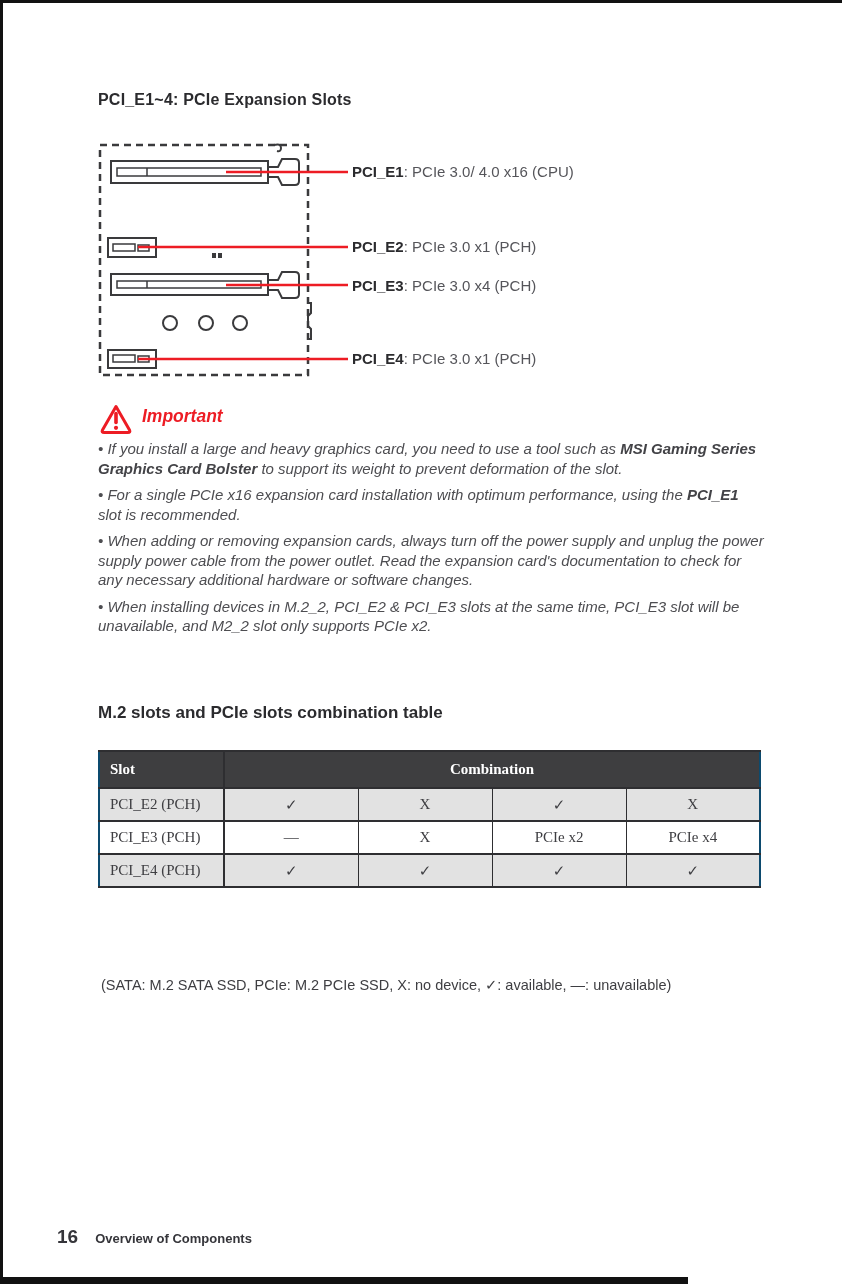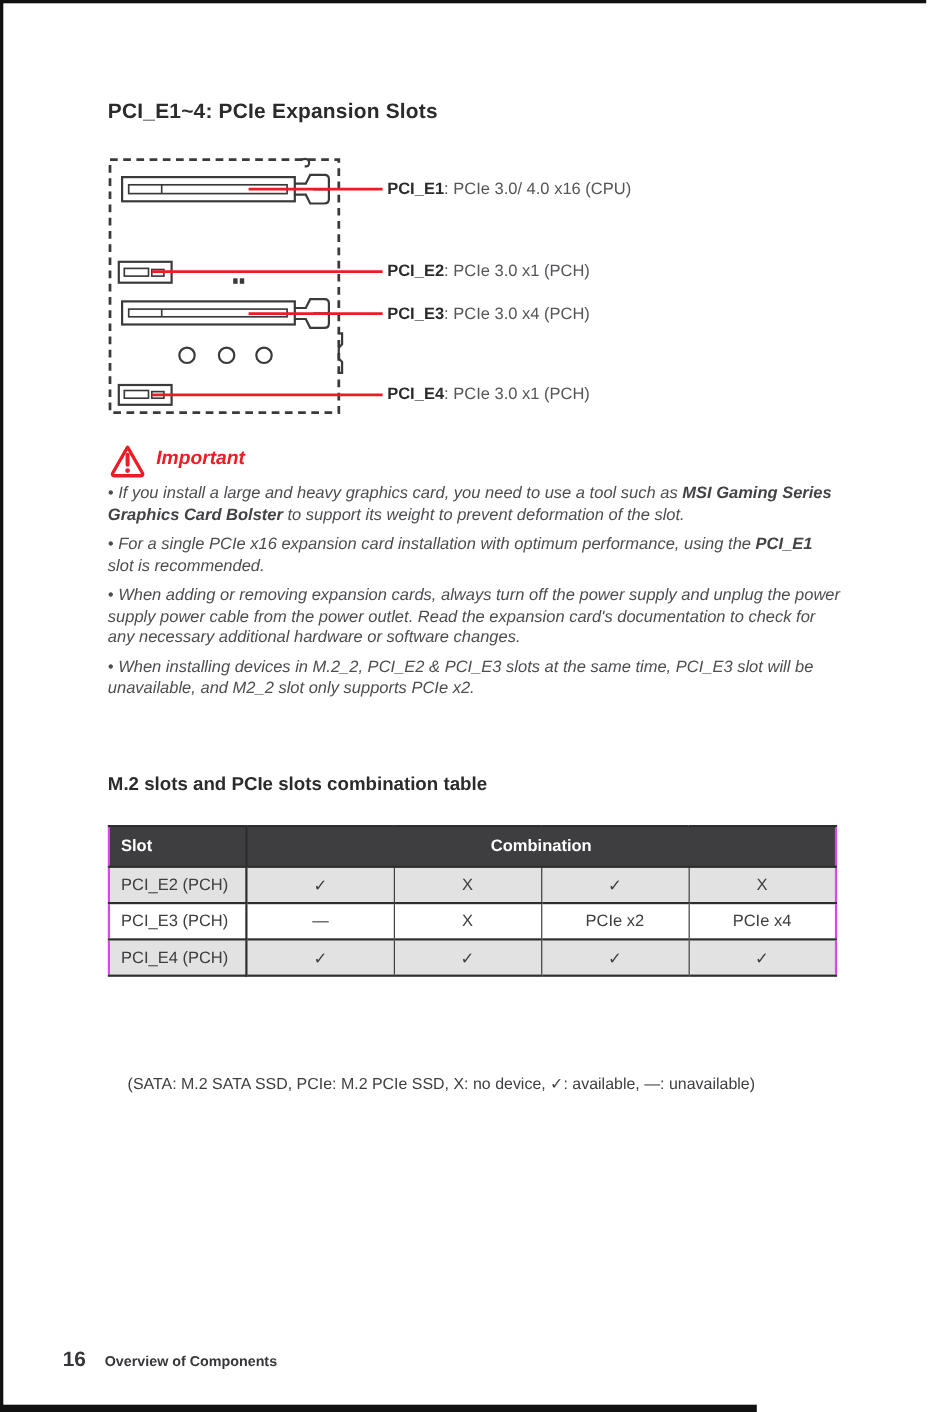--- a/index.html
+++ b/index.html
@@ -9,54 +9,54 @@
     -webkit-font-smoothing:antialiased;
   }
   .abs{position:absolute;}
   
   .edge{position:absolute;background:#111;}
   .edge-left{left:0;top:0;width:3px;height:1284px;}
   .edge-top{left:0;top:0;width:842px;height:3px;}
   .edge-bottom{left:0;top:1277px;width:688px;height:7px;}
 
   
-  .page-title{left:98px;top:91px;font-size:19px;font-weight:bold;color:#2b2b2e;letter-spacing:.2px;}
+  .page-title{left:98px;top:91px;font-size:16px;font-weight:bold;color:#2b2b2e;letter-spacing:.2px;}
 
   
   .slot-label{left:352px;font-size:15px;line-height:18px;white-space:nowrap;}
   .sl-name{font-weight:bold;color:#2b2b2e;}
   .sl-desc{color:#55555a;margin-top:43px;}
 
   
   .important-head{left:142px;top:406px;font-size:17.5px;font-weight:bold;font-style:italic;color:#ed1c24;}
   .bullets{left:98px;top:439px;width:668px;color:#4d4d51;font-style:italic;font-size:15px;line-height:19.5px;}
   .bullet{margin:0 0 7px 0;}
   .bullet .dot{color:#4d4d51;}
   .bullet .b{font-weight:bold;color:#434347;}
 
   
   .combo-head{left:98px;top:703px;font-size:17px;font-weight:bold;color:#2b2b2e;}
   table.combo{
     position:absolute;left:98px;top:750px;width:661px;
     border-collapse:collapse;table-layout:fixed;
     font-size:15px;color:#3e3e42;
   }
-  table.combo{border:2px solid #d946ef;}
+  table.combo{border:2px solid #0c4a6e;font-family:Liberation Serif, serif;}
   table.combo th{
     background:#3e3e40;color:#ffffff;font-weight:bold;height:33px;
     border:solid #2e2e31;border-width:2px 1px;
   }
   table.combo th.slot-h{text-align:left;padding-left:10px;border-right-width:2px;}
   table.combo td{
     height:29px;text-align:center;background:#ffffff;
     border:solid #2e2e31;border-width:2px 1px;
   }
   table.combo td.slot-cell{text-align:left;padding-left:10px;border-right-width:2px;}
   table.combo tr.alt td{background:#e2e2e2;}
-  .table-note{left:116px;top:977px;font-size:14.5px;color:#3e3e42;white-space:nowrap;}
+  .table-note{left:101px;top:977px;font-size:14.5px;color:#3e3e42;white-space:nowrap;}
 
   
   .footer{left:57px;top:1226px;display:flex;align-items:baseline;gap:17px;color:#35353a;}
   .footer .pn{font-size:19px;font-weight:bold;text-align:right;}
   .footer .sec{font-size:13px;font-weight:bold;}
 </style>
 </head>
 <body>
 
 <div class="edge edge-left"></div>

